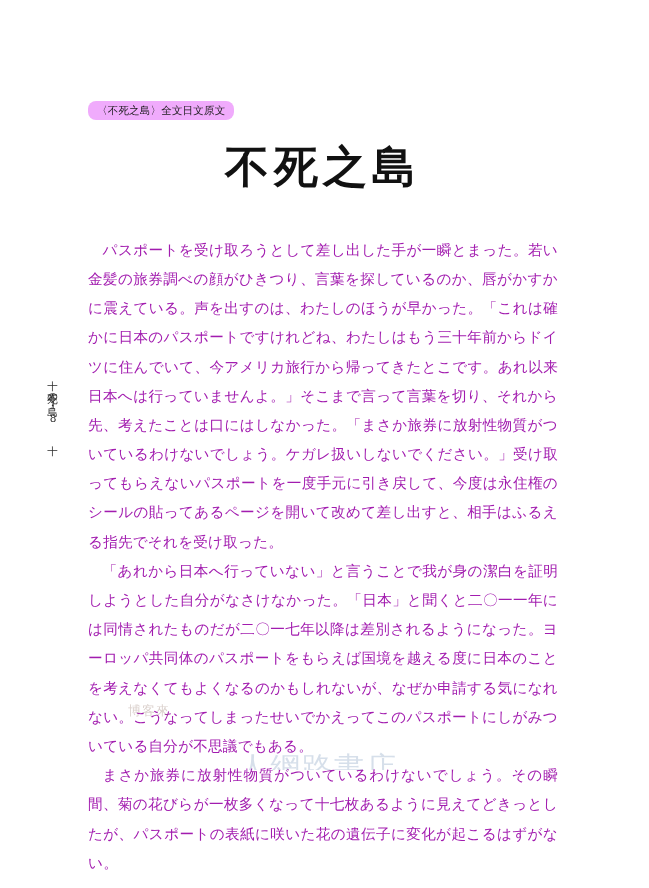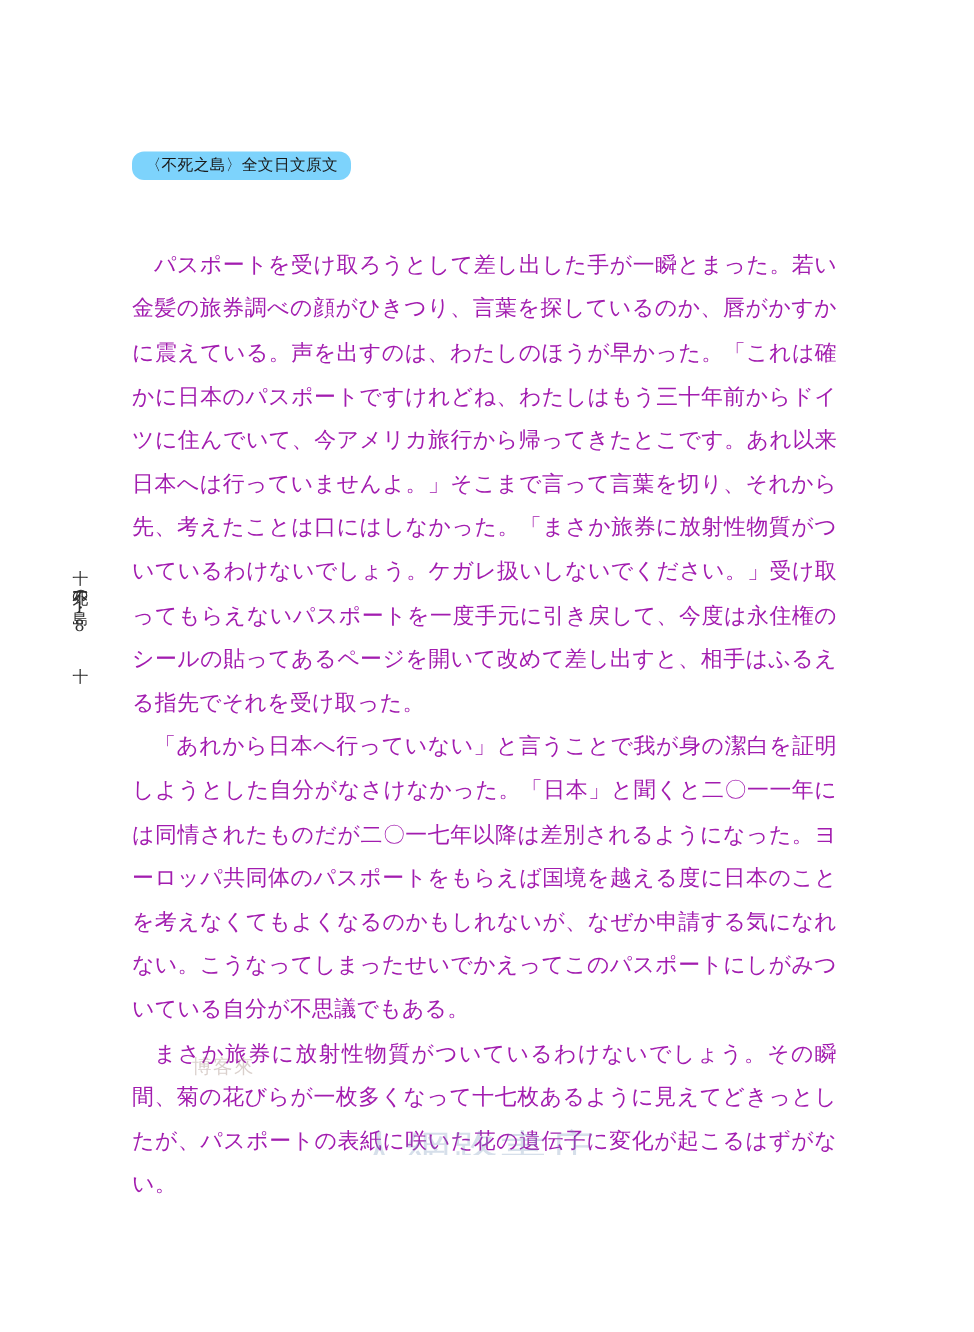--- a/index.html
+++ b/index.html
@@ -39,21 +39,21 @@
     left: 88px;
     top: 100px;
     width: 470px;
   }
 
   .kicker {
     display: inline-block;
     font-size: 10.5px;
     line-height: 1.35;
     color: #1a1a1a;
-    background: #7dd3fc;
+    background: #f0abfc;
     border-radius: 8px;
     padding: 2px 9px 3px 9px;
     letter-spacing: 0.2px;
     font-family: "DejaVu Serif", "Liberation Serif", serif;
   }
 
   h1.doc-title {
     margin: 22px 0 0 0;
     font-size: 44px;
     line-height: 1.15;
@@ -119,20 +119,21 @@
 <div class="page">
 
   <div class="side-marginalia">十 不死の島・18 十</div>
 
   <div class="content">
 
     <div>
       <span class="kicker">〈不死之島〉全文日文原文</span>
     </div>
 
+    <h1 class="doc-title">不死之島</h1>
 
     <div class="body-text">
       <p>パスポートを受け取ろうとして差し出した手が一瞬とまった。若い金髪の旅券調べの顔がひきつり、言葉を探しているのか、唇がかすかに震えている。声を出すのは、わたしのほうが早かった。「これは確かに日本のパスポートですけれどね、わたしはもう三十年前からドイツに住んでいて、今アメリカ旅行から帰ってきたとこです。あれ以来日本へは行っていませんよ。」そこまで言って言葉を切り、それから先、考えたことは口にはしなかった。「まさか旅券に放射性物質がついているわけないでしょう。ケガレ扱いしないでください。」受け取ってもらえないパスポートを一度手元に引き戻して、今度は永住権のシールの貼ってあるページを開いて改めて差し出すと、相手はふるえる指先でそれを受け取った。</p>
       <p>「あれから日本へ行っていない」と言うことで我が身の潔白を証明しようとした自分がなさけなかった。「日本」と聞くと二〇一一年には同情されたものだが二〇一七年以降は差別されるようになった。ヨーロッパ共同体のパスポートをもらえば国境を越える度に日本のことを考えなくてもよくなるのかもしれないが、なぜか申請する気になれない。こうなってしまったせいでかえってこのパスポートにしがみついている自分が不思議でもある。</p>
       <p>まさか旅券に放射性物質がついているわけないでしょう。その瞬間、菊の花びらが一枚多くなって十七枚あるように見えてどきっとしたが、パスポートの表紙に咲いた花の遺伝子に変化が起こるはずがない。</p>
     </div>
 
   </div>
 
   <div class="watermark">

